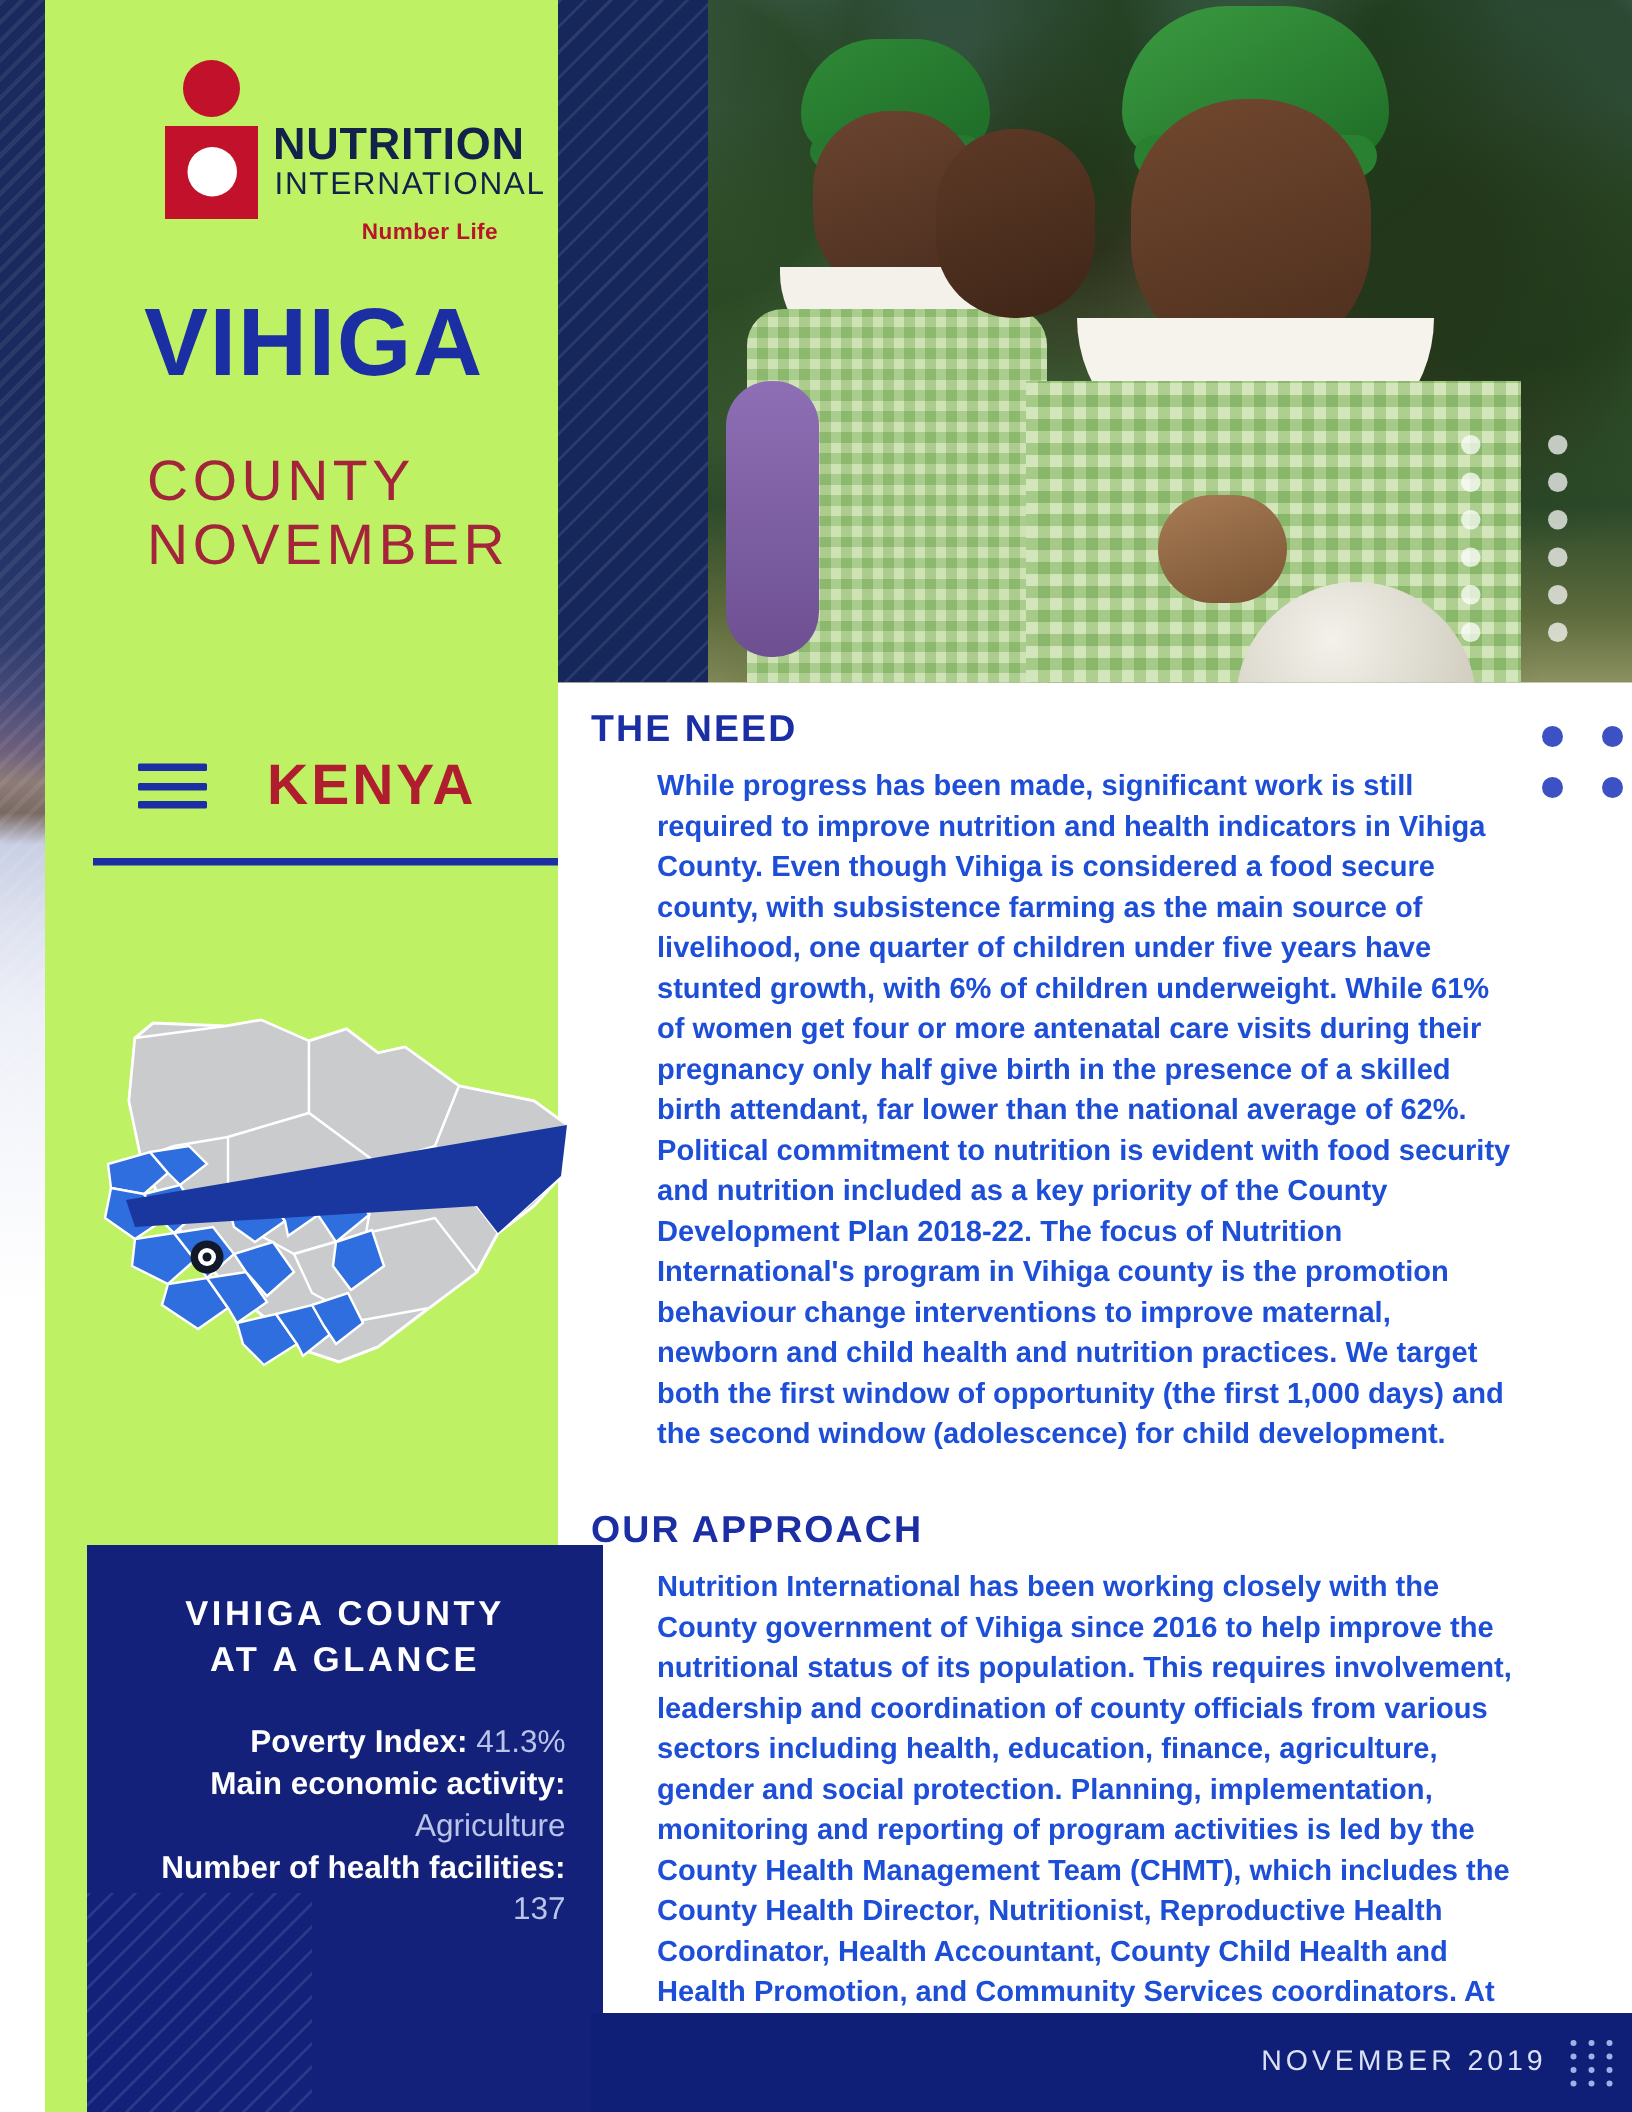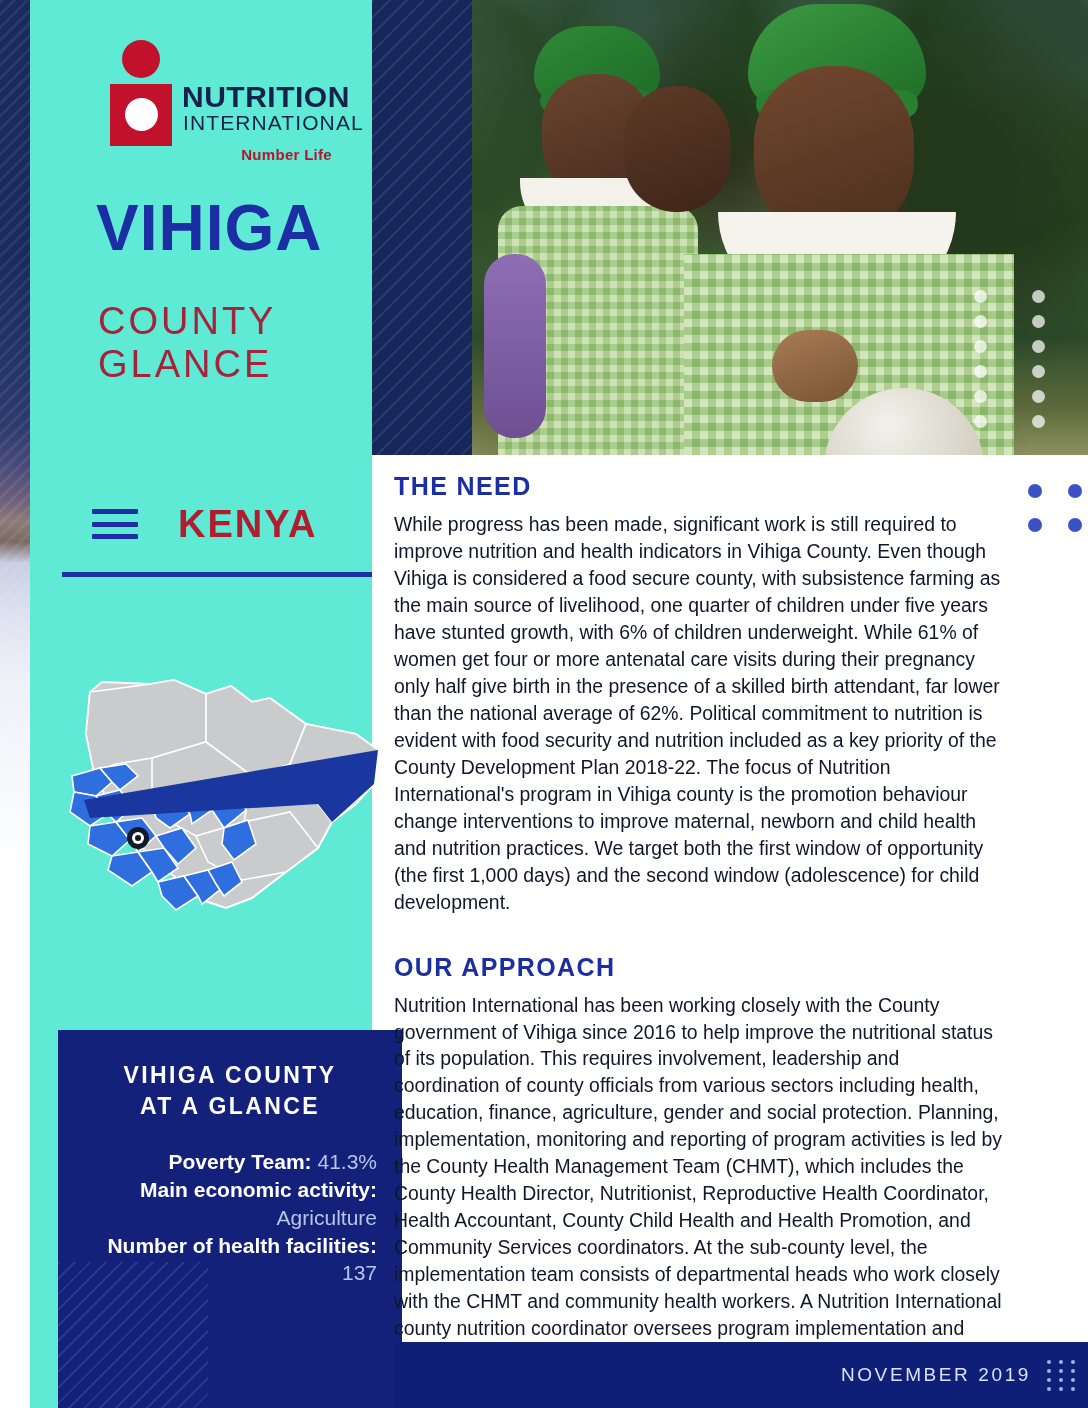--- a/index.html
+++ b/index.html
@@ -72,21 +72,21 @@
 
   .hero-stripe {
     position:absolute; left:0; top:0; width:100px; height:455px;
     background:#16275b;
     background-image: repeating-linear-gradient(135deg, rgba(255,255,255,.09) 0 2px, rgba(255,255,255,0) 2px 12px);
   }
   .hero-dots { position:absolute; right:28px; top:290px; display:grid; grid-template-columns:repeat(2,28px); gap:12px 30px; }
   .hero-dots i { width:13px; height:13px; border-radius:50%; background:rgba(255,255,255,.72); display:block; }
 
   
-  .leftcol { position:absolute; left:30px; top:0; width:342px; height:1408px; background:#5eead4; }
+  .leftcol { position:absolute; left:30px; top:0; width:342px; height:1408px; background:#bef264; }
 
   .logo { position:absolute; left:62px; top:40px; width:240px; height:120px; }
   .logo .dot { position:absolute; left:30px; top:0; width:38px; height:38px; border-radius:50%; background:#c2112a; }
   .logo .sq { position:absolute; left:18px; top:44px; width:62px; height:62px; background:#c2112a; }
   .logo .sq::after { content:""; position:absolute; left:15px; top:14px; width:33px; height:33px; border-radius:50%; background:#fff; }
   .logo .word1 { position:absolute; left:90px; top:42px; font-size:30px; font-weight:bold; letter-spacing:.5px; color:#13224a; line-height:1; }
   .logo .word2 { position:absolute; left:91px; top:72px; font-size:21px; letter-spacing:1.1px; color:#13224a; line-height:1; }
   .logo .tag { position:absolute; right:0; top:106px; font-size:15px; font-weight:bold; color:#b8152c; letter-spacing:.3px; }
 
   .county-name { position:absolute; left:66px; top:196px; font-size:64px; font-weight:bold; color:#1b2ea3; letter-spacing:1px; line-height:1; }
@@ -110,21 +110,21 @@
   .glance-stats { position:relative; margin-top:26px; text-align:right; padding-right:25px; font-size:21px; line-height:1.3; }
   .glance-stats .row { margin-bottom:1px; }
   .glance-stats .lab { font-weight:bold; color:#ffffff; }
   .glance-stats .val { color:#b9c4e8; font-weight:300; }
   .glance-stats .val-line { color:#b9c4e8; font-weight:300; }
 
   
   .content { position:absolute; left:394px; top:472px; width:616px; }
   .sec-head { font-size:25px; font-weight:bold; color:#1b2ea3; letter-spacing:1.4px; margin-bottom:10px; }
   .sec-head.second { margin-top:37px; }
-  .body-txt { font-size:19.4px; line-height:1.39; color:#0f172a; text-align:left; font-weight:400; }
+  .body-txt { font-size:19.4px; line-height:1.39; color:#1d4ed8; text-align:left; font-weight:700;margin-left:44px; }
   .need-dots { position:absolute; left:1028px; top:484px; display:grid; grid-template-columns:repeat(2,14px); gap:20px 26px; }
   .need-dots i { width:14px; height:14px; border-radius:50%; background:#3b51c4; display:block; }
 
   
   .footer { position:absolute; left:394px; top:1342px; width:694px; height:66px; background:#0f1f78; display:flex; align-items:center; justify-content:flex-end; padding-right:10px; gap:16px; }
   .footer-date { color:#dbe1f5; font-size:19px; letter-spacing:2.6px; }
   .footer-dots { display:grid; grid-template-columns:repeat(3,7px); gap:5px 5px; }
   .footer-dots i { width:4px; height:4px; border-radius:50%; background:#9fb0e8; display:block; }
 </style>
 </head>
@@ -178,21 +178,21 @@
       <div class="dot"></div>
       <div class="sq"></div>
       <div class="word1">NUTRITION</div>
       <div class="word2">INTERNATIONAL</div>
       <div class="tag">Number Life</div>
     </div>
 
     <div class="county-name">VIHIGA</div>
     <div class="county-sub">
       <div>COUNTY</div>
-      <div>GLANCE</div>
+      <div>NOVEMBER</div>
     </div>
 
     <div class="kenya-row">
       <div class="burger">
           <span></span>
           <span></span>
           <span></span>
         </div>
       <div class="kenya-label">KENYA</div>
     </div>
@@ -237,21 +237,21 @@
       </svg>
     </div>
 
     <div class="glance">
       <div class="glance-title">
         <div>VIHIGA COUNTY</div>
         <div>AT A GLANCE</div>
       </div>
       <div class="glance-stats">
         <div class="row">
-          <span class="lab">Poverty Team:</span>
+          <span class="lab">Poverty Index:</span>
           <span class="val">41.3%</span>
         </div>
         <div class="row">
           <div class="lab">Main economic activity:</div>
           <div class="val-line">Agriculture</div>
         </div>
         <div class="row">
           <div class="lab">Number of health facilities:</div>
           <div class="val-line">137</div>
         </div>

